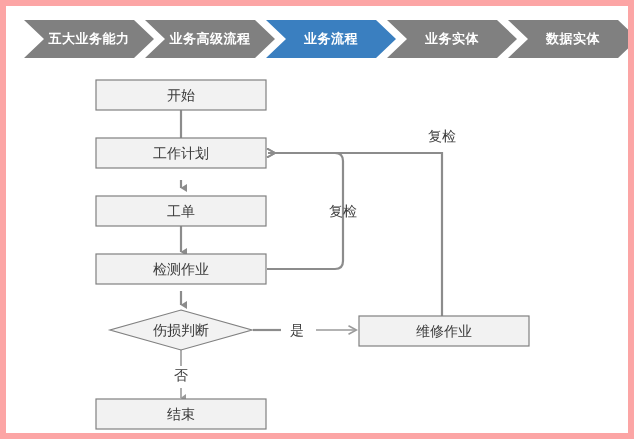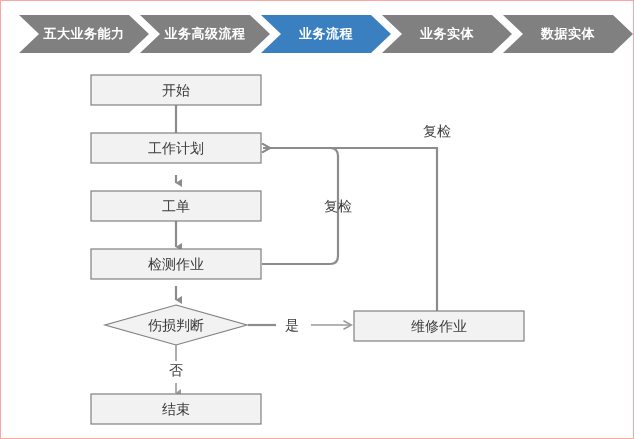--- a/index.html
+++ b/index.html
@@ -8,21 +8,21 @@
     background: #ffffff;
   }
   body {
     font-family: "Liberation Sans", "DejaVu Sans", sans-serif;
   }
   #page {
     position: relative;
     width: 634px;
     height: 439px;
     background: #ffffff;
-    border: 1px solid #fca5a5;
+    border: 6px solid #fca5a5;
     box-sizing: border-box;
     overflow: hidden;
   }
 
   
   #breadcrumb {
     position: absolute;
     left: 0;
     top: 12px;
     width: 634px;

